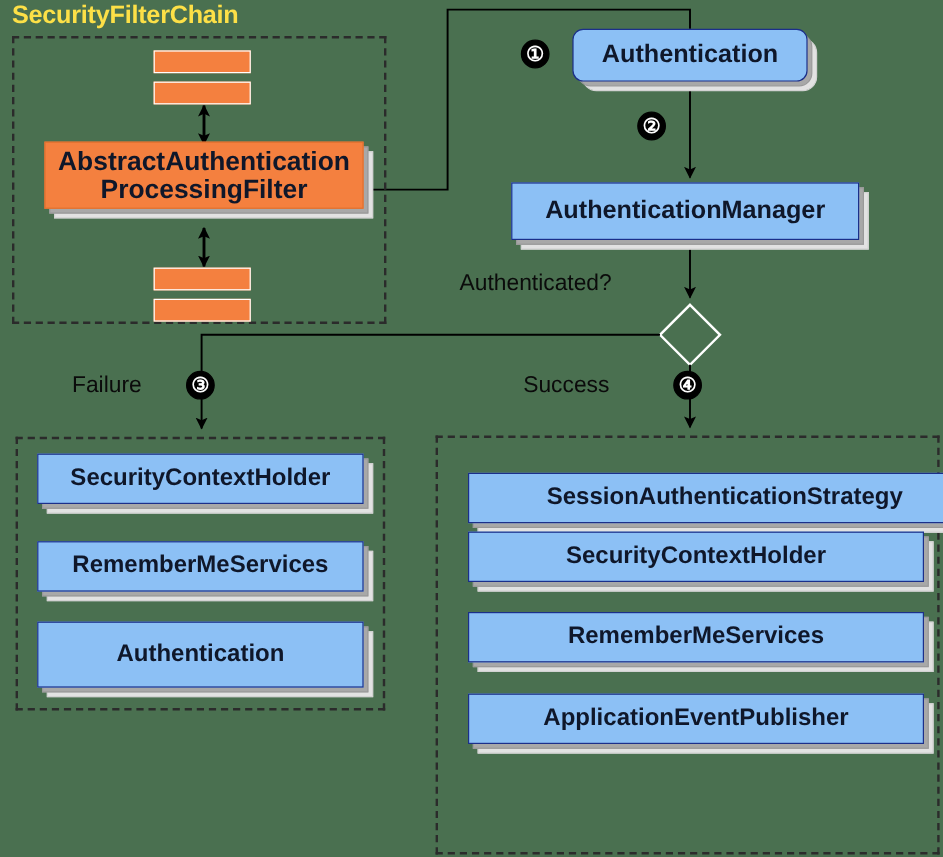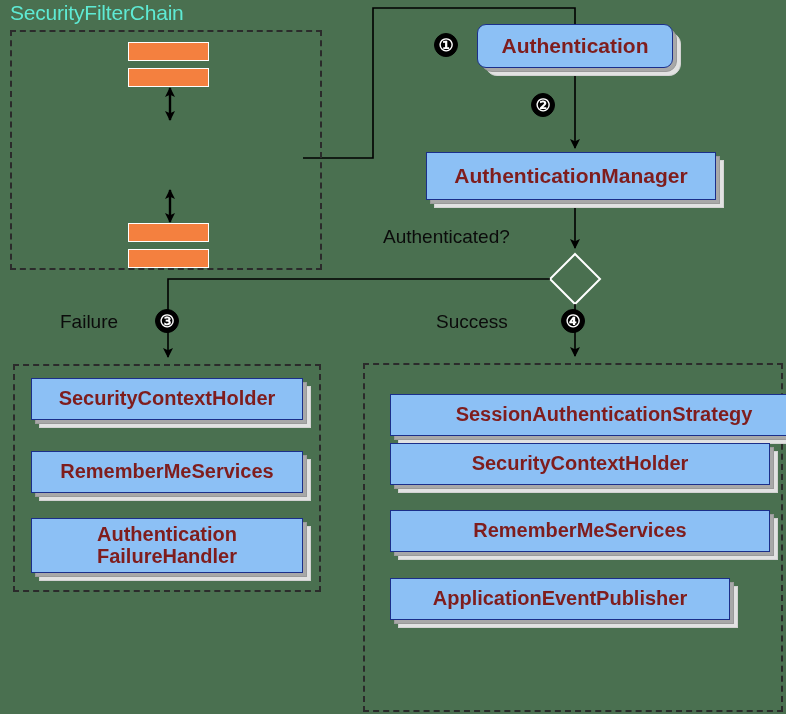--- a/index.html
+++ b/index.html
@@ -25,25 +25,26 @@
 
   
   .group {
     position: absolute;
     border: 2px dashed #2b2b2b;
     box-sizing: border-box;
     background: transparent;
   }
   .group-title {
     position: absolute;
-    color: #5eead4;
+    color: #fde047;
     font-size: 21px;
     line-height: 21px;
     white-space: nowrap;
     letter-spacing: -0.2px;
+    font-weight: bold;
   }
 
   
   .node {
     position: absolute;
     box-sizing: border-box;
   }
   .node .shadow2,
   .node .shadow1 {
     position: absolute;
@@ -64,21 +65,21 @@
   .node .face {
     position: absolute;
     left: 0; top: 0;
     width: 100%; height: 100%;
     box-sizing: border-box;
     display: flex;
     align-items: center;
     justify-content: center;
     text-align: center;
     font-weight: bold;
-    color: #7f1d1d;
+    color: #0f172a;
     line-height: 1.06;
   }
   .node.blue .face {
     background: #8cc0f5;
     border: 1px solid #1b2f8a;
   }
   .node.blue.rounded .face {
     border-radius: 9px;
   }
   .node.blue.rounded .shadow1 {
@@ -157,20 +158,30 @@
     <line x1="575" y1="304" x2="575" y2="356" stroke="#000" stroke-width="1.6" marker-end="url(#arrow)"></line>
   </svg>
 
   <div class="group-title" style="left:10px; top:2px;">SecurityFilterChain</div>
 
   <div class="group" style="left:10px; top:30px; width:312px; height:240px;"></div>
 
   <div class="bar" style="left:128px; top:42px; width:81px; height:19px;"></div>
   <div class="bar" style="left:128px; top:68px; width:81px; height:19px;"></div>
 
+  <div class="node orange" style="left:37px; top:118px; width:266px; height:56px;">
+    <div class="shadow2"></div>
+    <div class="shadow1"></div>
+    <div class="face" style="font-size:22px;">
+      <span>
+        <span>AbstractAuthentication</span><br>
+        <span>ProcessingFilter</span>
+      </span>
+    </div>
+  </div>
 
   <div class="bar" style="left:128px; top:223px; width:81px; height:19px;"></div>
   <div class="bar" style="left:128px; top:249px; width:81px; height:19px;"></div>
 
   <div class="step" style="left:434px; top:33px;">①</div>
 
   <div class="node blue rounded" style="left:477px; top:24px; width:196px; height:44px;">
     <div class="shadow2"></div>
     <div class="shadow1"></div>
     <div class="face" style="font-size:21px;">Authentication</div>
@@ -205,21 +216,20 @@
     <div class="shadow1"></div>
     <div class="face" style="font-size:20px;">RememberMeServices</div>
   </div>
 
   <div class="node blue" style="left:31px; top:518px; width:272px; height:55px;">
     <div class="shadow2"></div>
     <div class="shadow1"></div>
     <div class="face" style="font-size:20px;">
       <span>
         <span>Authentication</span><br>
-        <span>FailureHandler</span>
       </span>
     </div>
   </div>
 
   <div class="group" style="left:363px; top:363px; width:420px; height:349px;"></div>
 
   <div class="node blue" style="left:390px; top:394px; width:428px; height:42px;border-radius:11px;">
     <div class="shadow2"></div>
     <div class="shadow1"></div>
     <div class="face" style="font-size:20px;">SessionAuthenticationStrategy</div>
@@ -230,20 +240,20 @@
     <div class="shadow1"></div>
     <div class="face" style="font-size:20px;">SecurityContextHolder</div>
   </div>
 
   <div class="node blue" style="left:390px; top:510px; width:380px; height:42px;">
     <div class="shadow2"></div>
     <div class="shadow1"></div>
     <div class="face" style="font-size:20px;">RememberMeServices</div>
   </div>
 
-  <div class="node blue" style="left:390px; top:578px; width:340px; height:42px;">
+  <div class="node blue" style="left:390px; top:578px; width:380px; height:42px;">
     <div class="shadow2"></div>
     <div class="shadow1"></div>
     <div class="face" style="font-size:20px;">ApplicationEventPublisher</div>
   </div>
 
 
 </div>
 
 </body></html>

